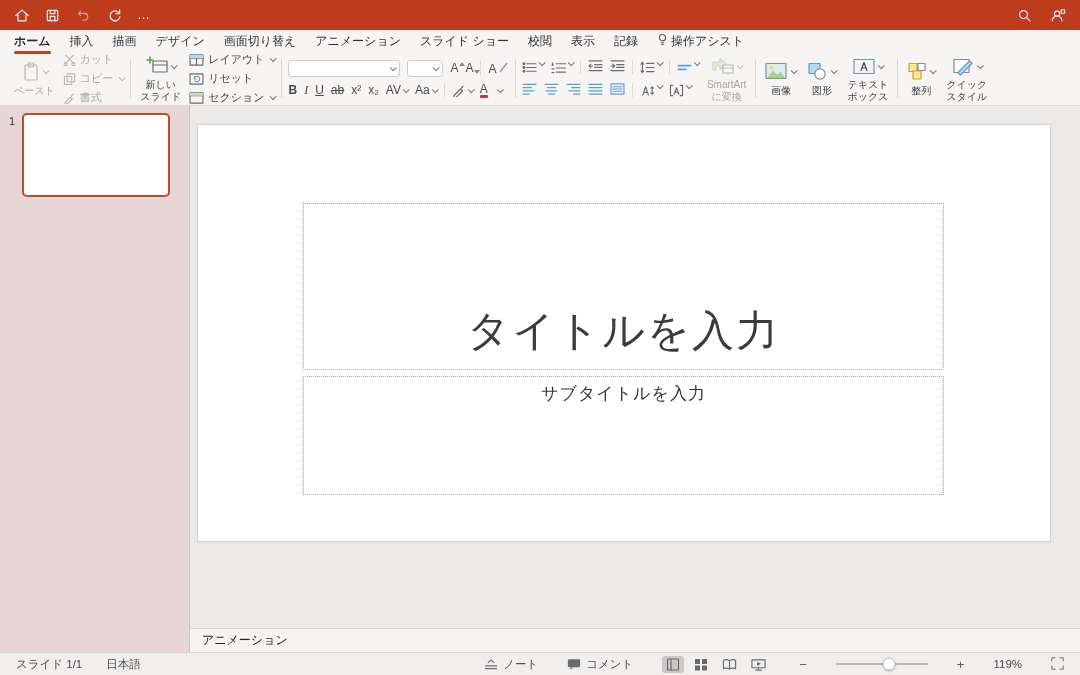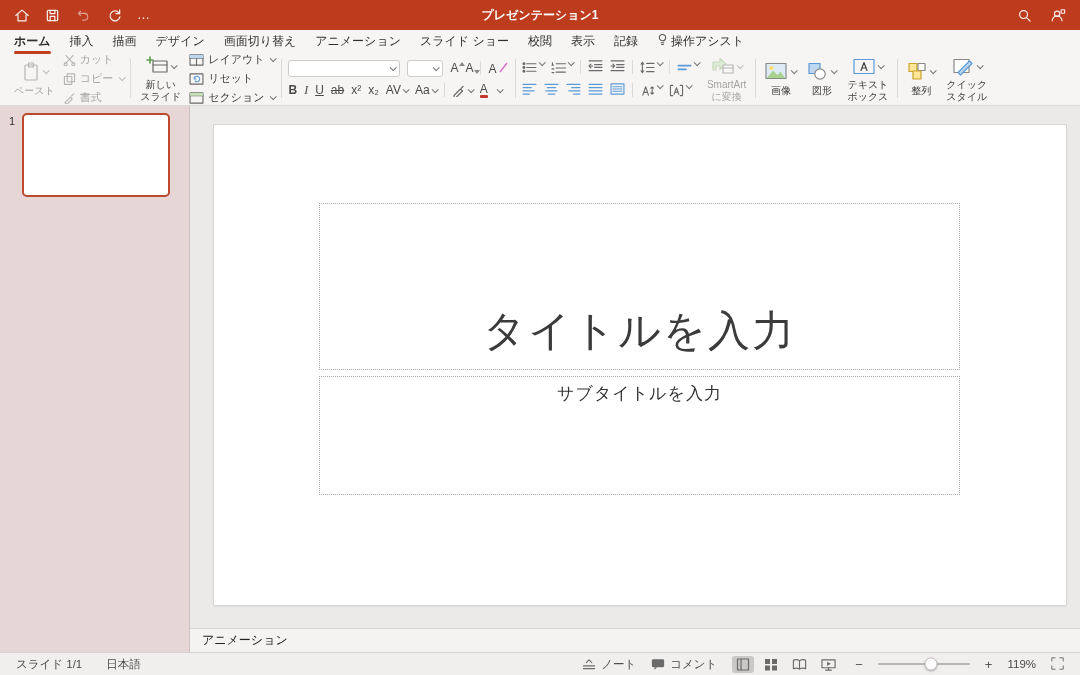--- a/index.html
+++ b/index.html
@@ -57,32 +57,32 @@
   .acolor .bar{position:absolute;left:0;right:0;bottom:0;height:3px;background:#C0392B;border-radius:1px;}
   .aclear{position:relative;}
 
   
   .main{flex:1;display:flex;min-height:0;}
   .thumbs{width:190px;background:#E6D6D6;border-right:1px solid #CFC0C0;position:relative;flex:0 0 auto;}
   .thumb-num{position:absolute;left:9px;top:9px;font-size:11px;color:#333;}
   .thumb{position:absolute;left:22px;top:7px;width:148px;height:84px;background:#fff;border:2px solid var(--thumb-border);border-radius:5px;}
   .rightcol{flex:1;display:flex;flex-direction:column;min-width:0;}
   .canvas{flex:1;background:#EBEAE9;position:relative;}
-  .slide{position:absolute;left:24px;top:19px;width:852px;height:480px;background:#fff;box-shadow:0 0 0 1px #D8D6D4,0 1px 3px rgba(0,0,0,.08);}
+  .slide{position:absolute;left:8px;top:19px;width:852px;height:416px;background:#fff;box-shadow:0 0 0 1px #D8D6D4,0 1px 3px rgba(0,0,0,.08);}
   .ph{position:absolute;border:1px dotted #A8A8A8;}
   .ph.title{left:105px;top:78px;width:641px;height:167px;display:flex;align-items:flex-end;justify-content:center;padding-bottom:10px;}
   .ph.title .txt{font-size:42px;font-weight:300;color:#3B3B3B;letter-spacing:2px;}
   .ph.subtitle{left:105px;top:251px;width:641px;height:119px;display:flex;align-items:flex-start;justify-content:center;padding-top:5px;}
   .ph.subtitle .txt{font-size:17px;color:#333;letter-spacing:1px;}
   .notesbar{height:24px;background:#F4F3F2;border-top:1px solid #DAD7D5;display:flex;align-items:center;padding:0 12px;font-size:12px;color:#222;flex:0 0 auto;}
 
   
   .statusbar{height:23px;background:#F1EFEE;border-top:1px solid #D6D3D1;display:flex;align-items:center;padding:0 16px;font-size:11.5px;color:#4a4a4a;gap:24px;flex:0 0 auto;}
   .sb-item{display:flex;align-items:center;gap:5px;white-space:nowrap;}
-  .sb-right{margin-left:auto;display:flex;align-items:center;gap:15px;}
+  .sb-right{margin-left:auto;display:flex;align-items:center;gap:29px;}
   .sb-views{display:flex;align-items:center;gap:6px;}
   .viewbtn{display:flex;align-items:center;justify-content:center;padding:2px 4px;border-radius:3px;}
   .viewbtn.active{background:#CBC9C7;}
   .slider{width:92px;height:2px;background:#B9B6B4;border-radius:1px;position:relative;}
   .thumbdot{position:absolute;left:58%;top:50%;transform:translate(-50%,-50%);width:13px;height:13px;border-radius:50%;background:#FDFDFD;border:1px solid #C2BFBD;box-shadow:0 1px 2px rgba(0,0,0,.25);}
   .zoomsign{font-size:13px;color:#555;}
 </style>
 </head>
 <body>
 
@@ -108,21 +108,20 @@
           </svg>
         </span>
       <span class="tbi">
           <svg width="15" height="15" viewBox="0 0 16 16">
             <path d="M13 5.5 A 5.3 5.3 0 1 0 13.8 9.5"></path>
             <path d="M13.5 2v4h-4"></path>
           </svg>
         </span>
       <span class="tb-ellipsis">…</span>
     </div>
-    <div class="tb-title">プレゼンテーション1</div>
     <div class="tb-right">
       <span class="tbi">
           <svg width="15" height="15" viewBox="0 0 16 16">
             <circle cx="7" cy="7" r="4.2"></circle>
             <path d="M10.2 10.2 L14 14"></path>
           </svg>
         </span>
       <span class="tbi">
           <svg width="16" height="15" viewBox="0 0 18 16">
             <circle cx="8" cy="6" r="3"></circle>

